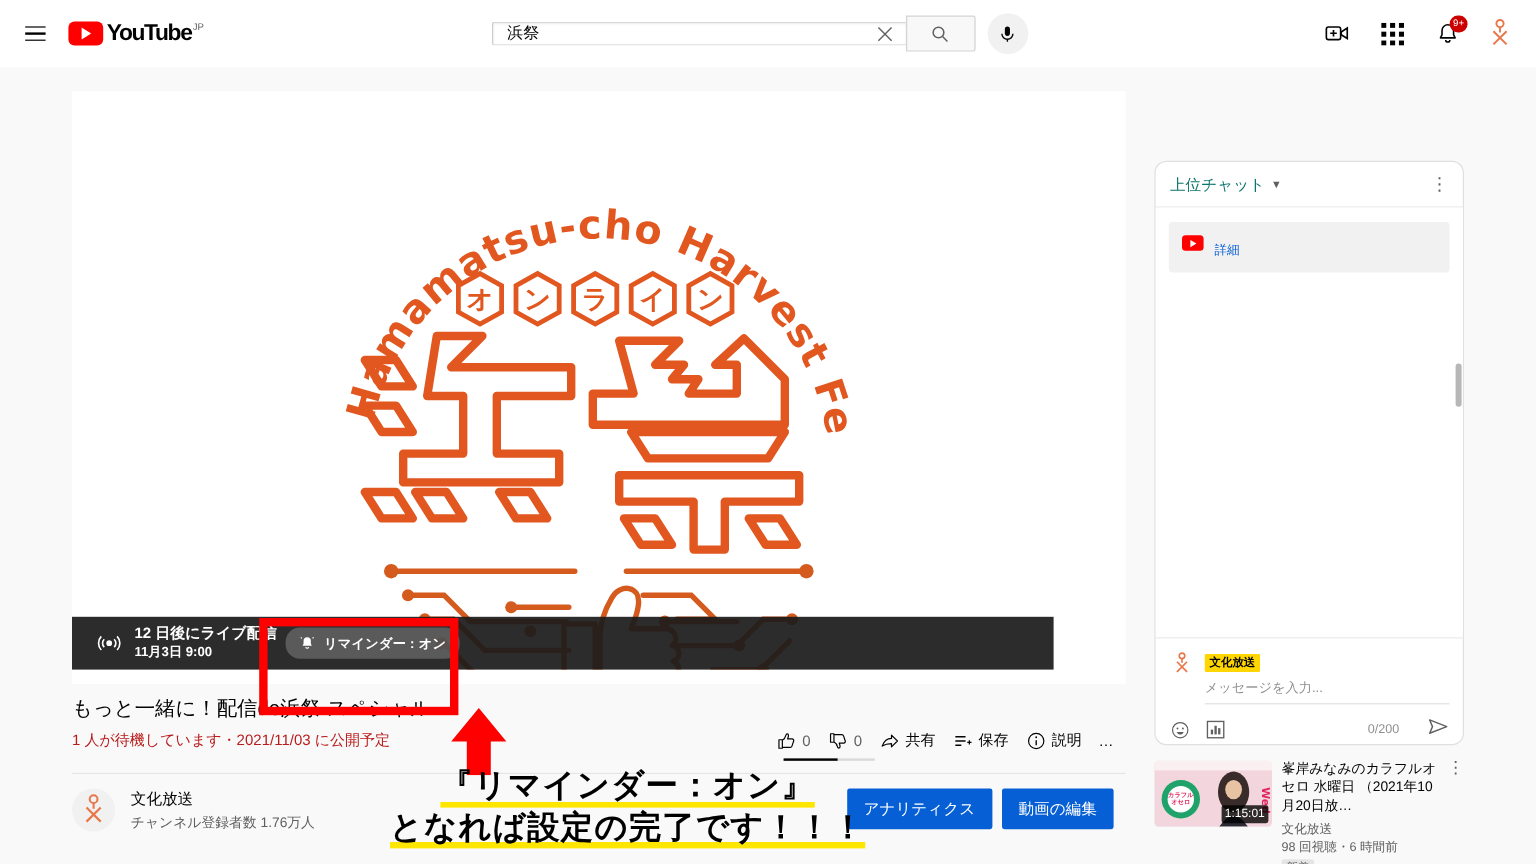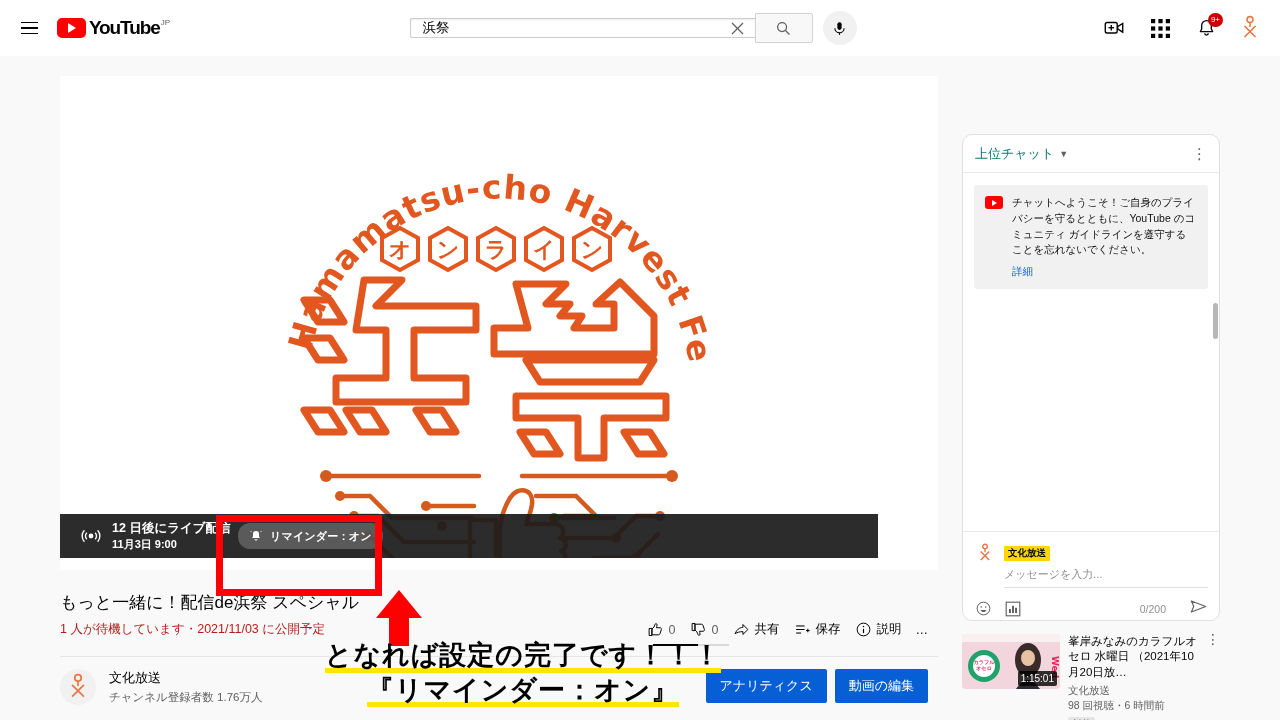--- a/index.html
+++ b/index.html
@@ -118,21 +118,21 @@
   .sched-line2 { font-size: 11px; font-weight: bold; margin-top: 2px; }
   .reminder-btn {
     position: absolute; left: 178px; top: 9px;
     height: 26px; background: rgba(255,255,255,0.22);
     border-radius: 12px; display: flex; align-items: center;
     padding: 0 11px; gap: 7px; cursor: pointer;
   }
   .reminder-label { font-size: 11px; color: #fff; font-weight: bold; letter-spacing: .2px; }
 
   
-  .meta { margin-top: 22px; width: 878px; }
+  .meta { margin-top: 10px; width: 878px; }
   .vid-title { font-size: 17px; font-weight: normal; color: #030303; line-height: 1.3; }
   .meta-row {
     display: flex; align-items: flex-start; justify-content: space-between;
     margin-top: 7px;
   }
   .views-line { font-size: 12.5px; color: #b91c1c; }
   .actions { display: flex; align-items: center; gap: 14px; padding-right: 10px; }
   .act { display: flex; align-items: center; gap: 5px; cursor: pointer;
          font-size: 12.5px; color: #030303; font-weight: 500; }
   .act-count { font-size: 12.5px; color: #606060; }
@@ -520,21 +520,20 @@
     <div class="chat">
       <div class="chat-head">
         <span class="chat-title">上位チャット</span>
         <span class="chev">▼</span>
         <span class="chat-more">⋮</span>
       </div>
       <div class="chat-body">
         <div class="welcome">
           <div class="wl-badge"></div>
           <div>
-            <div class="wl-text">チャットへようこそ！ご自身のプライバシーを守るとともに、YouTube のコミュニティ ガイドラインを遵守することを忘れないでください。</div>
             <span class="wl-link">詳細</span>
           </div>
         </div>
         <div class="chat-scroll"></div>
       </div>
       <div class="chat-input-area">
         <div class="cia-top">
           <div class="cia-avatar">
             <svg width="20" height="20" viewBox="0 0 26 26">
               <circle cx="13" cy="4.6" r="3" fill="none" stroke="#E8784A" stroke-width="1.8"></circle>
@@ -605,17 +604,17 @@
     </div>
   </div>
 
   <div class="anno-box"></div>
   <div class="anno-arrow">
     <svg width="58" height="56" viewBox="0 0 58 56">
       <path d="M29 0 L52 28 L39 28 L39 56 L19 56 L19 28 L6 28 Z" fill="#FF0000"></path>
     </svg>
   </div>
   <div class="anno-text">
+    <div><span class="anno-l1">『リマインダー：オン』</span></div>
     <div><span class="anno-l2">となれば設定の完了です！！！</span></div>
-    <div><span class="anno-l1">『リマインダー：オン』</span></div>
   </div>
 
 </div>
 
 </body></html>

